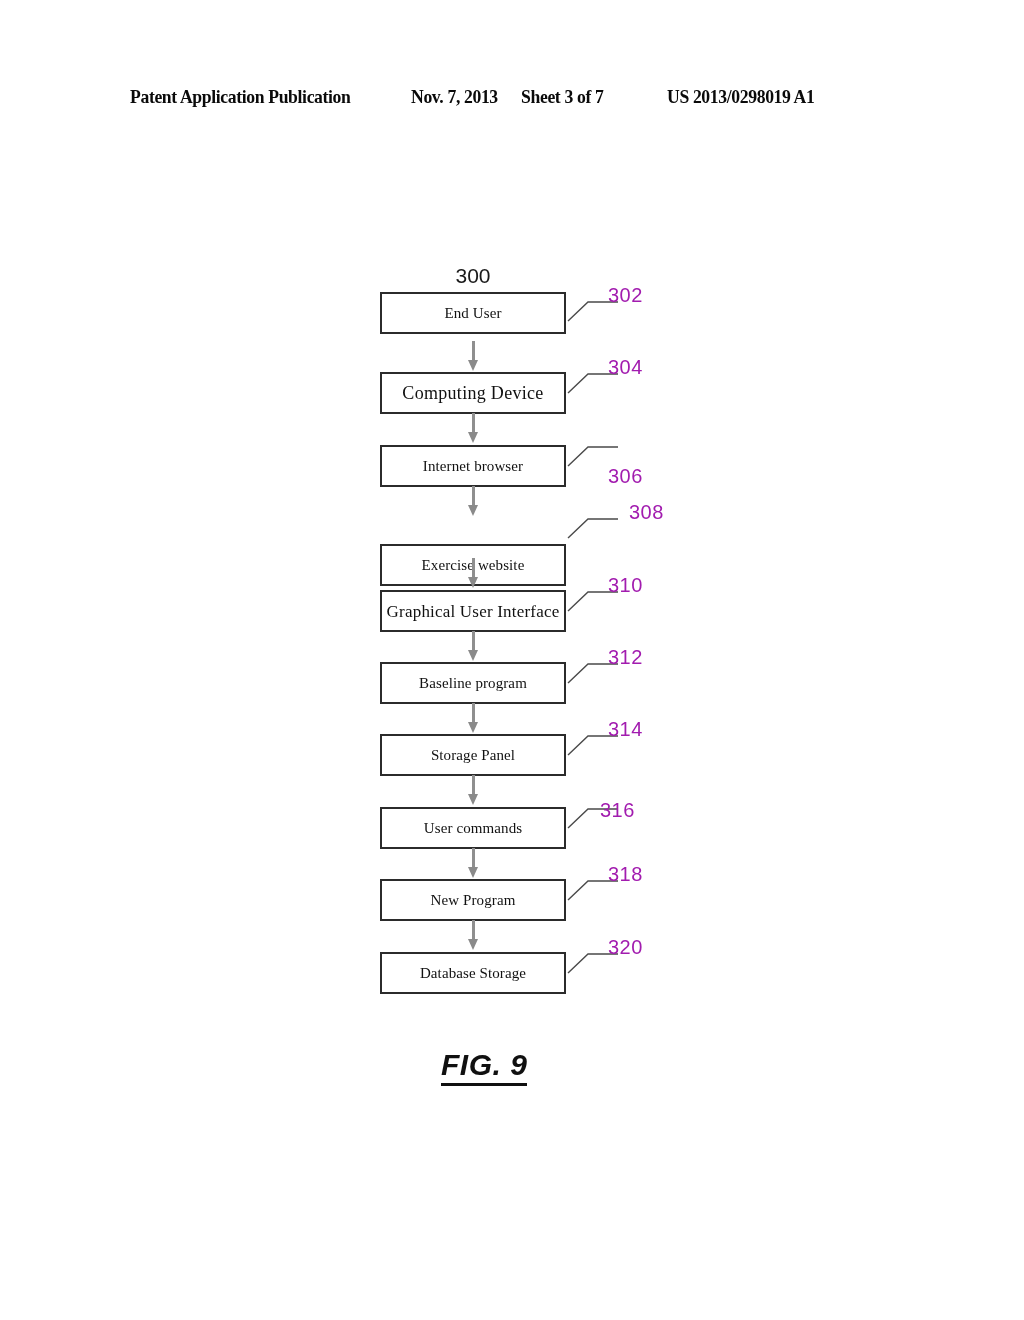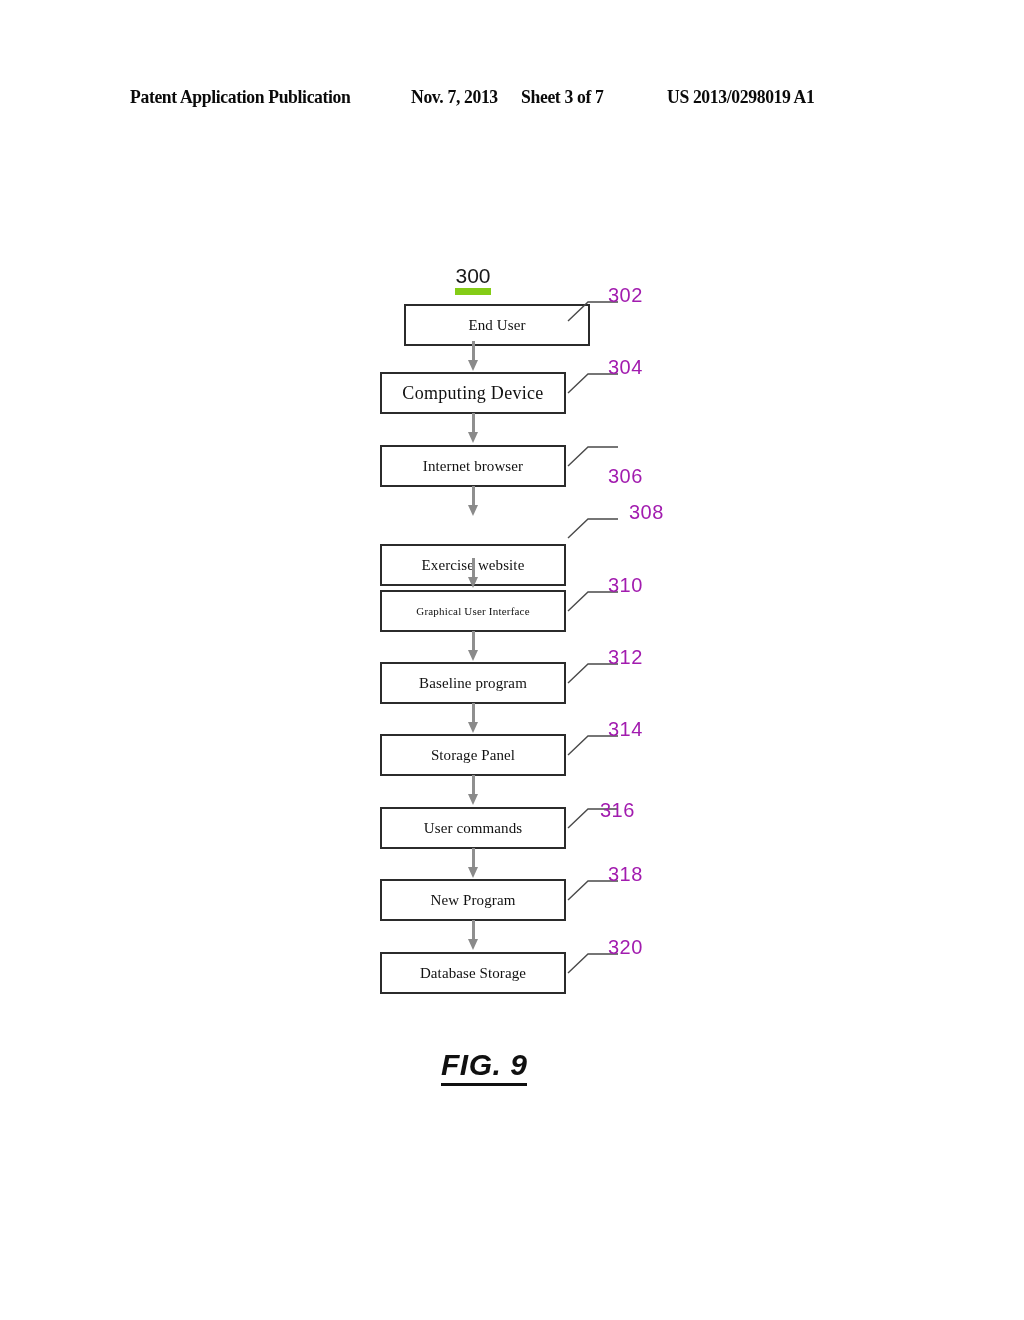--- a/index.html
+++ b/index.html
@@ -57,22 +57,22 @@
     position: absolute;
     left: 380px;
     top: 264px;
     width: 186px;
     text-align: center;
     font-family: "Liberation Sans", sans-serif;
     font-size: 21px;
     color: #1a1a1a;
   }
   #fig-ref-300 span {
-    border-bottom: 7px solid #84cc16;
-    padding-bottom: 1px;
+    border-bottom: 2px solid #84cc16;
+    padding-bottom: 9px;
   }
 
   
   .flow-box {
     position: absolute;
     left: 380px;
     width: 186px;
     height: 42px;
     box-sizing: border-box;
     border: 2px solid #2b2b2b;
@@ -85,21 +85,21 @@
     font-family: "Liberation Serif", serif;
     font-size: 15px;
     color: #111111;
     line-height: 1;
     white-space: nowrap;
     letter-spacing: 0.1px;
   }
   
   .flow-box.sz-lg .box-label { font-size: 18px; letter-spacing: 0.3px; }
   .flow-box.sz-md .box-label { font-size: 15px; }
-  .flow-box.sz-sm .box-label { font-size: 11px; letter-spacing: 0.2px; }
+  .flow-box.sz-sm .box-label { font-size: 17px; letter-spacing: 0.2px; }
 
   
   .connector {
     position: absolute;
     left: 468px;
     width: 11px;
     height: 30px;
   }
   .connector .shaft {
     position: absolute;
@@ -164,21 +164,21 @@
   <div class="hdr-seg seg-num">US 2013/0298019 A1</div>
 </div>
 
 <div id="figure">
 
   <div id="fig-ref-300">
     <span>300</span>
   </div>
 
   <div id="flow-layer">
-      <div class="flow-box sz-md" style="top: 304px; margin-left: 24px;">
+      <div class="flow-box sz-md" style="top: 292px;">
         <div class="box-label">End User</div>
       </div>
       <div class="leader" style="left: 566px; top: 290px;">
         <svg width="54" height="34" viewBox="0 0 54 34">
           <path d="M2 31 L22 12 L52 12" fill="none" stroke="#4a4a4a" stroke-width="1.4"></path>
         </svg>
       </div>
       <div class="ref-num" style="left: 608px; top: 284px;">302</div>
       <div class="connector" style="top: 341px;">
         <div class="shaft"></div>

